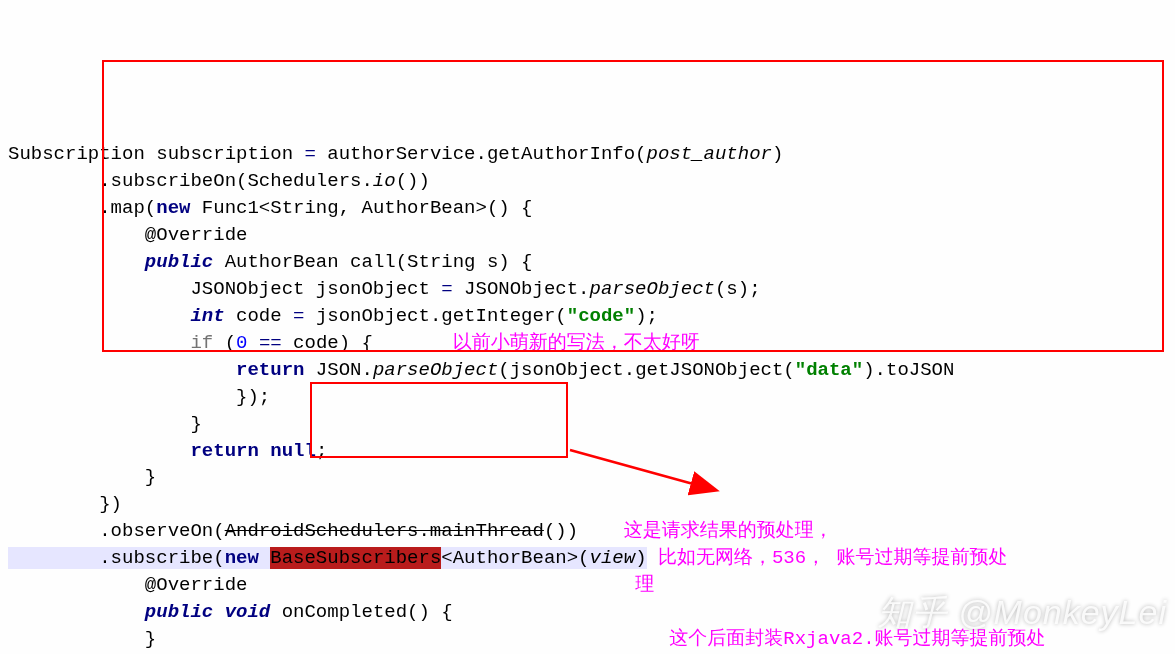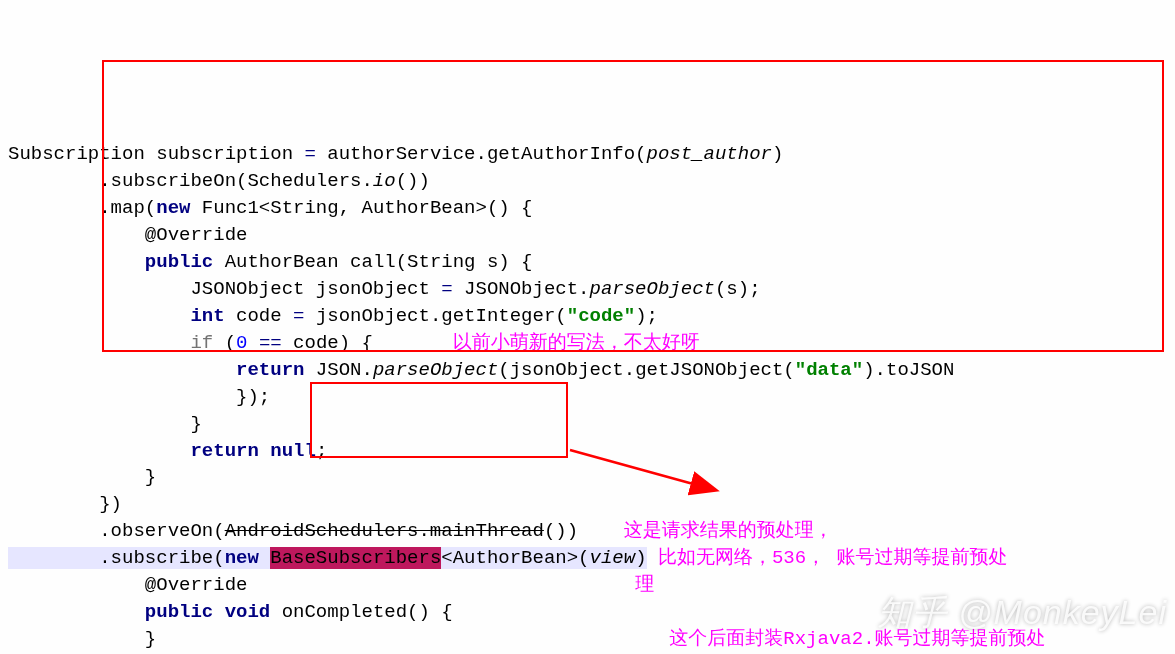--- a/index.html
+++ b/index.html
@@ -18,26 +18,26 @@
     padding-top: 6px;
   }
   .code-area {
     position: relative;
   }
   .kw-type { color: #000080; }
   .kw-new { color: #000080; font-weight: bold; margin-top: 27px; }
   .kw-return { color: #000080; font-weight: bold; }
   .kw-if { color: #737373; font-weight: normal; }
   .kw-null { color: #000080; font-weight: bold; }
-  .kw-access { color: #000080; font-weight: bold; }
+  .kw-access { color: #000080; font-weight: bold; font-style: italic; }
   .num { color: #0000FF; }
   .str { color: #008000; font-weight: bold; }
   .italic-var { font-style: italic; margin-top: 9px; }
   .annotation-pink { color: #FF00FF; text-align: right; }
-  .highlight-green { background: #be185d; }
+  .highlight-green { background: #b91c1c; }
   .highlight-line { background: #e6e6ff; }
   .red-box-1 {
     position: absolute;
     border: 2px solid #ff0000;
     top: 60px;
     left: 102px;
     width: 1062px;
     height: 292px;
     pointer-events: none;
   }

